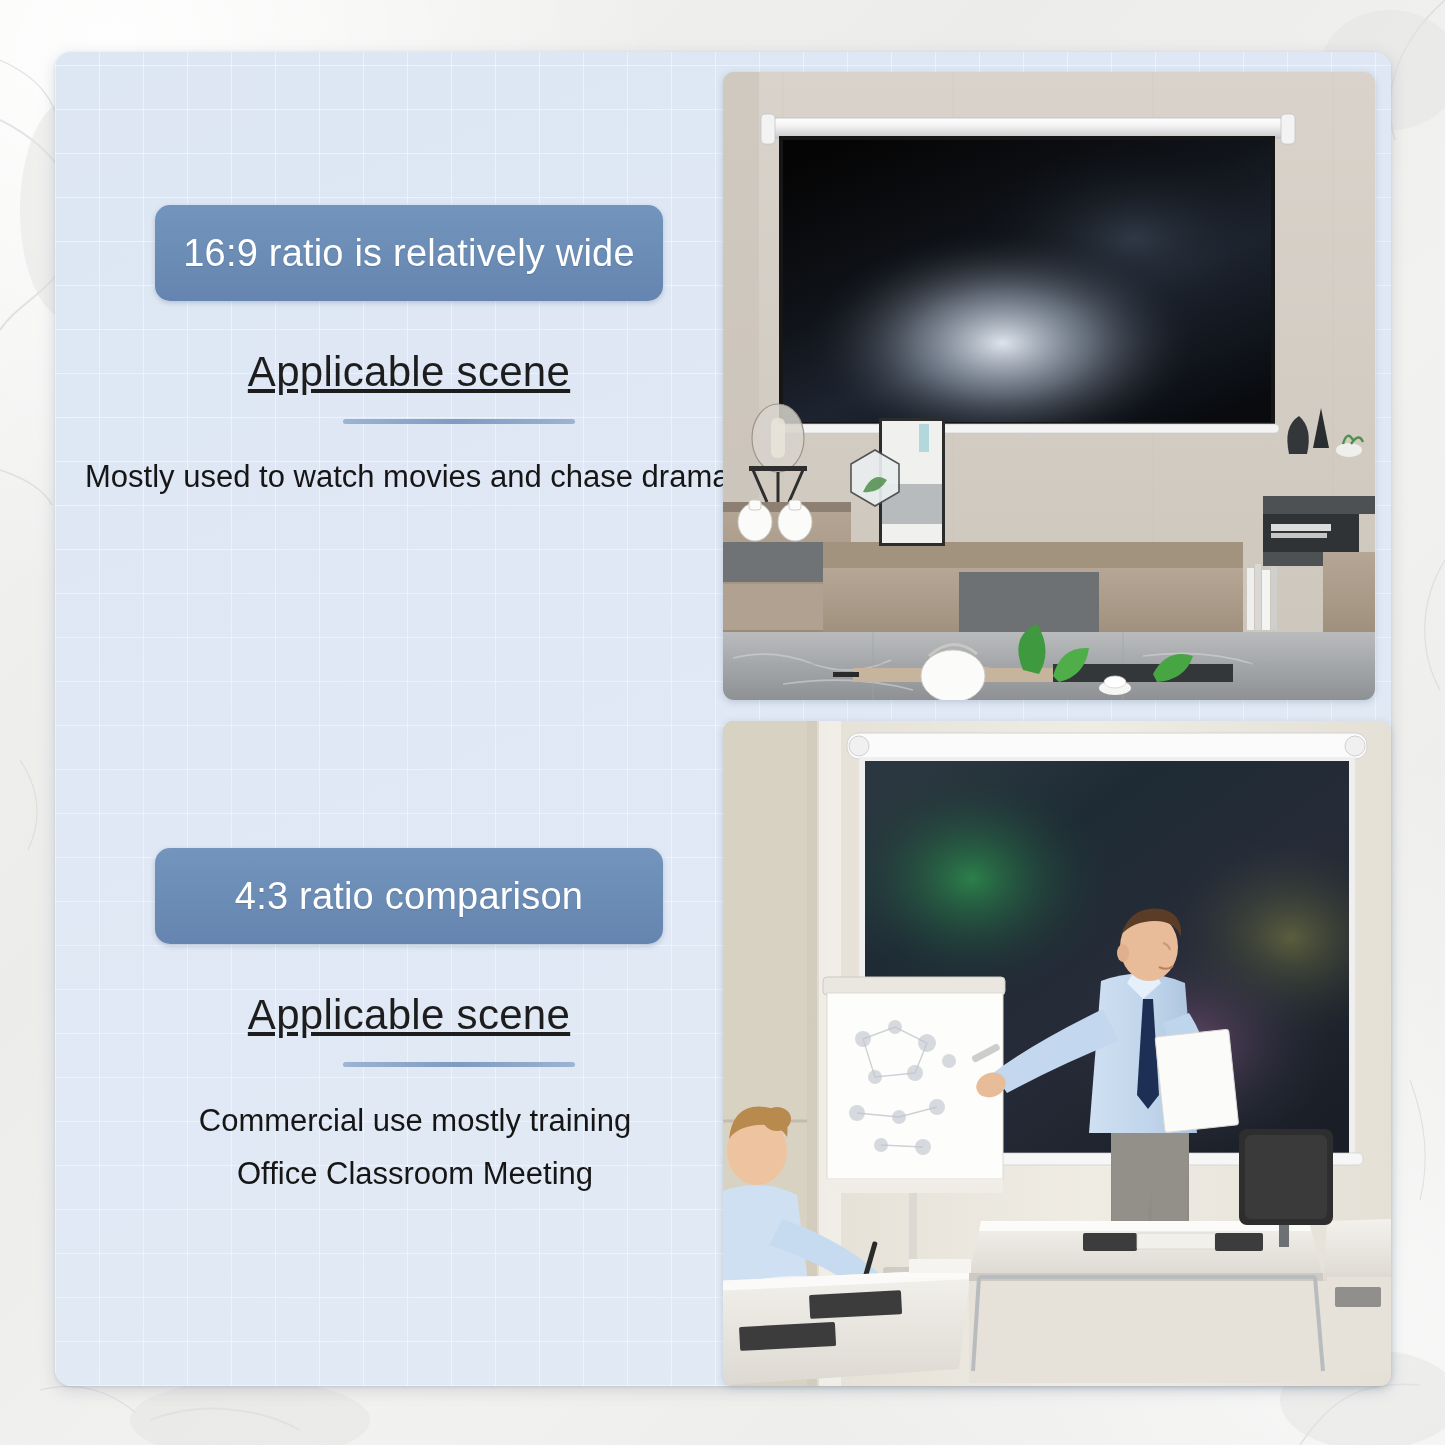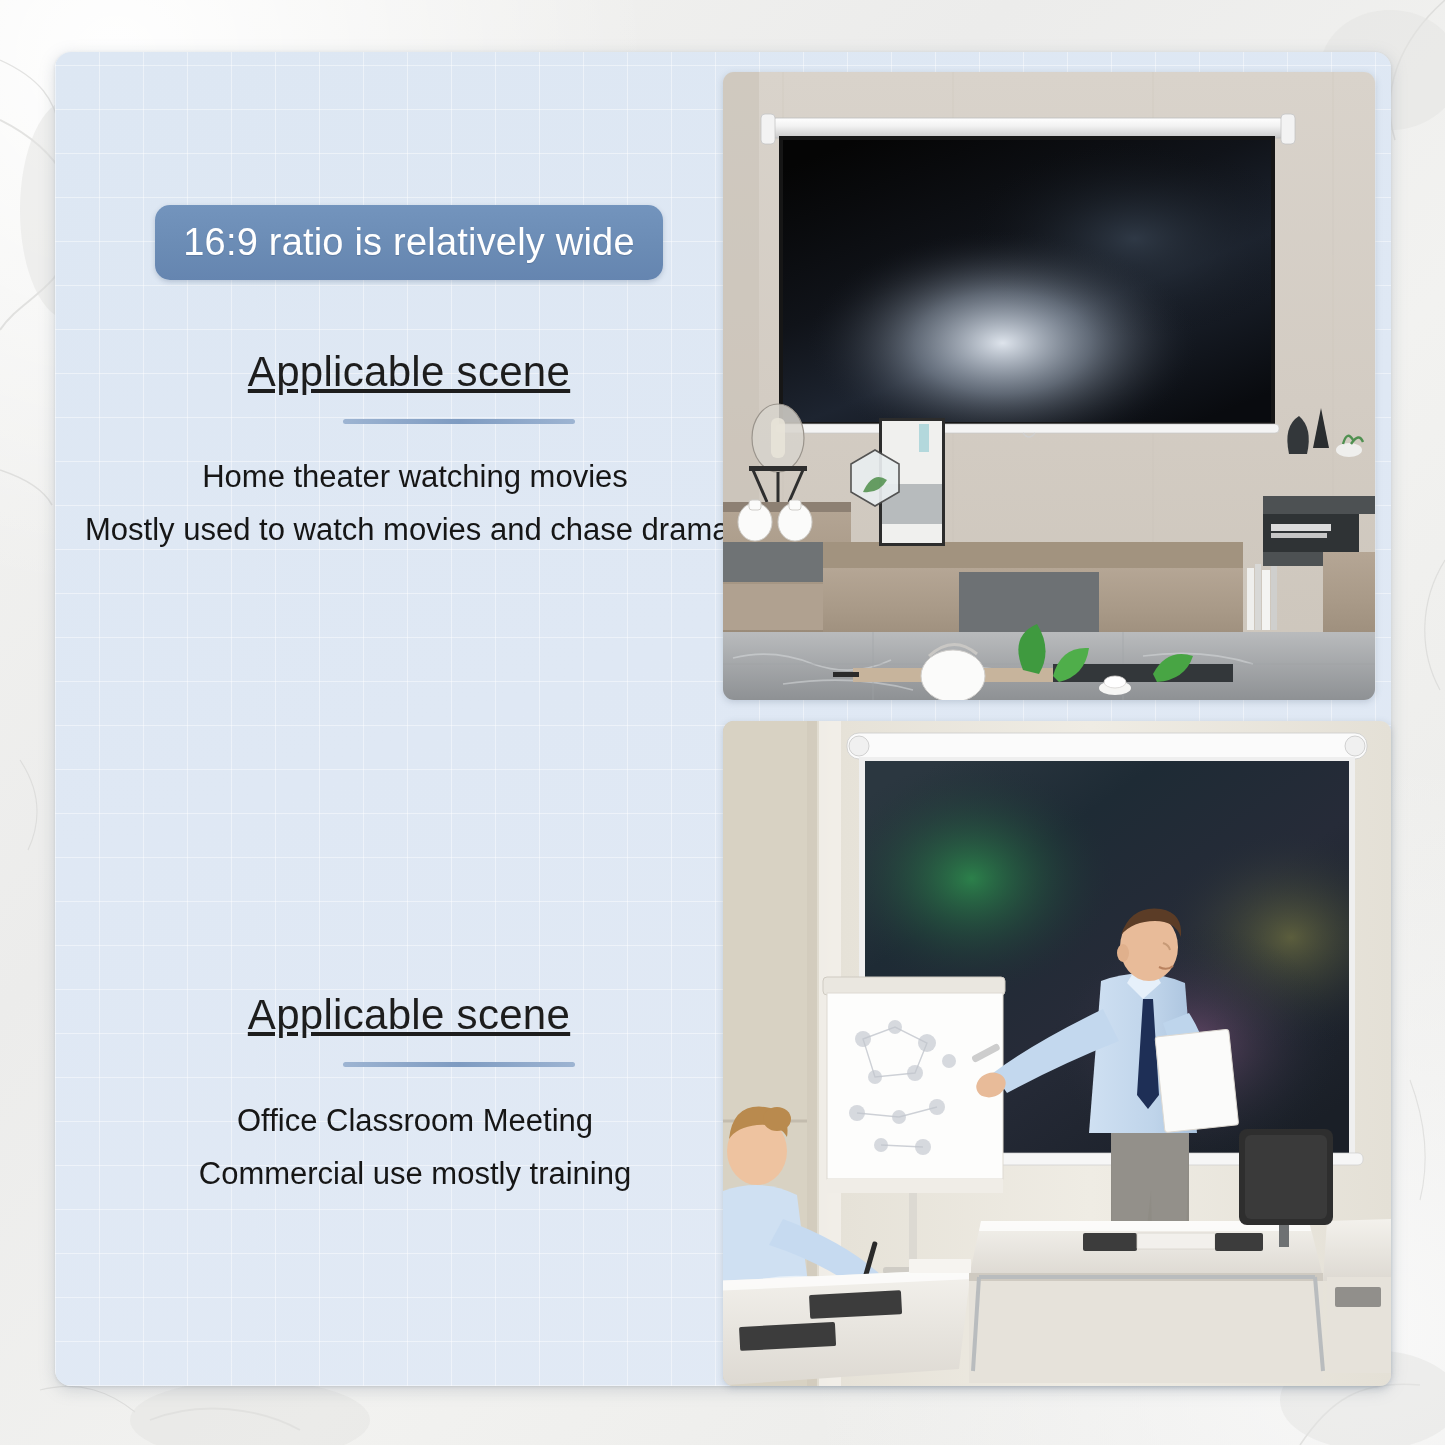--- a/index.html
+++ b/index.html
@@ -40,21 +40,21 @@
       linear-gradient(160deg, #dde7f3 0%, #dfe8f4 45%, #e2eaf5 100%);
     border-radius: 16px;
     box-shadow: 0 4px 16px rgba(120,130,145,0.28), 0 1px 3px rgba(120,130,145,0.22);
   }
 
   
   .banner {
     position: absolute;
     left: 100px;
     width: 508px;
-    height: 75px;
+    height: 96px;
     background: linear-gradient(180deg, #7394bd 0%, #6b8cb5 55%, #6585b0 100%);
     border-radius: 15px;
     display: flex;
     align-items: center;
     justify-content: center;
     box-shadow: 0 2px 5px rgba(90,110,140,0.30);
   }
   .banner-text {
     color: #ffffff;
     font-size: 38px;
@@ -141,31 +141,33 @@
 <div class="card">
 
   <div class="banner" id="banner-1">
     <span class="banner-text">16:9 ratio is relatively wide</span>
   </div>
 
   <div class="scene-heading" id="heading-1">Applicable scene</div>
   <div class="divider" id="divider-1"></div>
 
   <div class="body-lines" id="body-1">
-    <div class="body-line">Home theater watching movies</div>
     <div class="body-line">Mostly used to watch movies and chase dramas</div>
   </div>
 
+  <div class="banner" id="banner-2">
+    <span class="banner-text">4:3 ratio comparison</span>
+  </div>
 
   <div class="scene-heading" id="heading-2">Applicable scene</div>
   <div class="divider" id="divider-2"></div>
 
   <div class="body-lines" id="body-2">
+    <div class="body-line">Commercial use mostly training</div>
     <div class="body-line">Office  Classroom  Meeting</div>
-    <div class="body-line">Commercial use mostly training</div>
   </div>
 
   <div class="photo" id="photo-home">
     <svg viewBox="0 0 652 628" preserveAspectRatio="none">
       <defs>
         <linearGradient id="wallG" x1="0" y1="0" x2="0" y2="1">
           <stop offset="0%" stop-color="#d9d3cb"></stop>
           <stop offset="55%" stop-color="#d3ccc3"></stop>
           <stop offset="100%" stop-color="#cdc6bc"></stop>
         </linearGradient>

